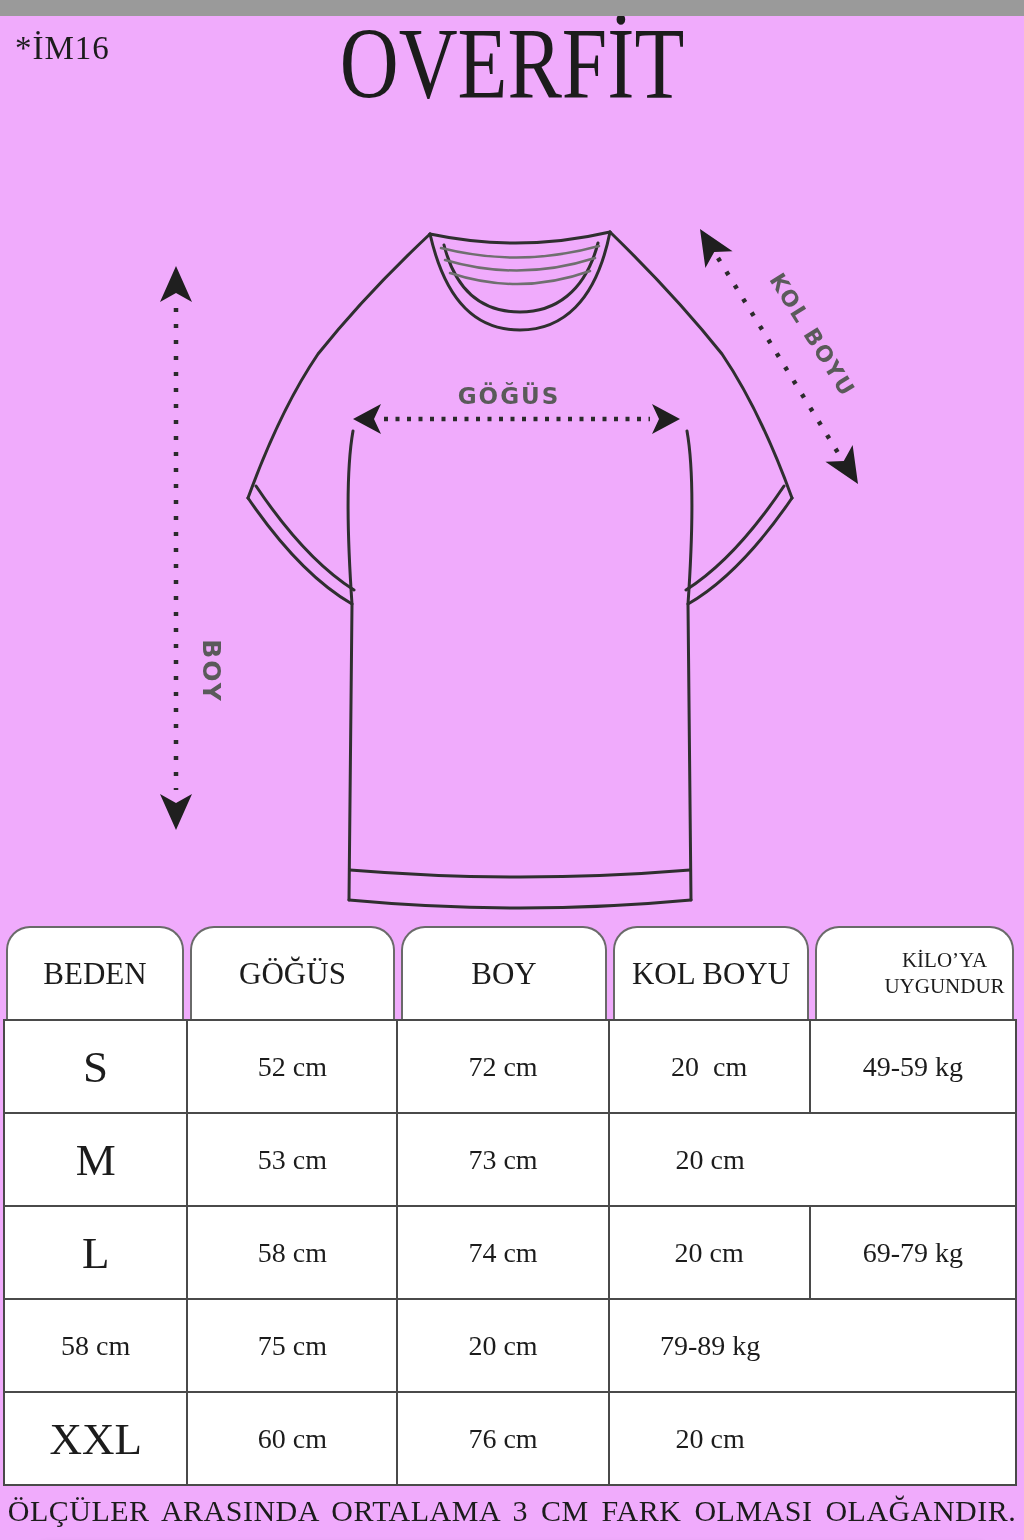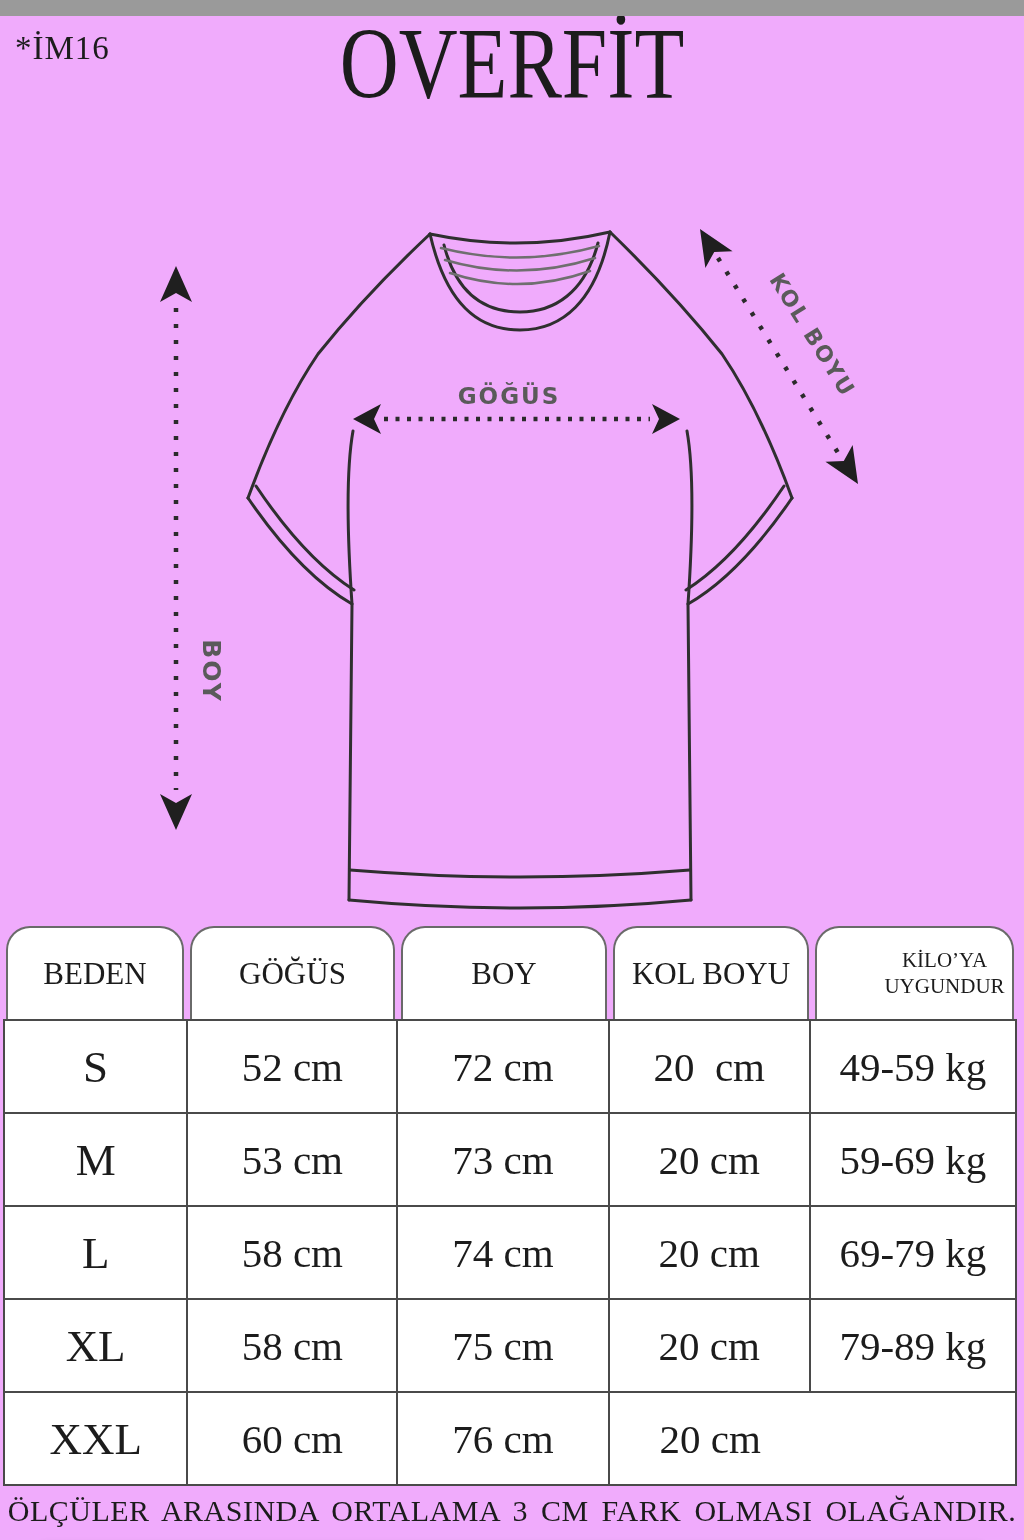--- a/index.html
+++ b/index.html
@@ -31,21 +31,21 @@
   .tab.kilo .hdr { width:135px; }
   .tbody { border:2px solid #4a4a4a; background:#fff; }
   .trow {
     display:grid; grid-template-columns:184fr 211fr 212fr 202fr 205fr;
     height:91px; border-bottom:2px solid #4a4a4a;
   }
   .trow:last-child { border-bottom:none; }
   .cell {
     border-right:2px solid #4a4a4a;
     display:flex; align-items:center; justify-content:center;
-    font-size:41px; white-space:pre;
+    font-size:28px; white-space:pre;
   }
   .cell:last-child { border-right:none; }
   .cell.size-col { font-size:45px; }
   
   .note {
     position:absolute; top:1478px; left:0; width:100%; text-align:center;
     font-size:30px; letter-spacing:0.5px; word-spacing:5px;
   }
   .smudge {
     position:absolute; bottom:1px; left:4%; width:92%; height:9px;
@@ -140,31 +140,29 @@
         <div class="cell">52 cm</div>
         <div class="cell">72 cm</div>
         <div class="cell">20  cm</div>
         <div class="cell">49-59 kg</div>
       </div>
       <div class="trow">
         <div class="cell size-col">M</div>
         <div class="cell">53 cm</div>
         <div class="cell">73 cm</div>
         <div class="cell">20 cm</div>
-        <div class="cell">59-69 kg</div>
       </div>
       <div class="trow">
         <div class="cell size-col">L</div>
         <div class="cell">58 cm</div>
         <div class="cell">74 cm</div>
         <div class="cell">20 cm</div>
         <div class="cell">69-79 kg</div>
       </div>
       <div class="trow">
-        <div class="cell size-col">XL</div>
         <div class="cell">58 cm</div>
         <div class="cell">75 cm</div>
         <div class="cell">20 cm</div>
         <div class="cell">79-89 kg</div>
       </div>
       <div class="trow">
         <div class="cell size-col">XXL</div>
         <div class="cell">60 cm</div>
         <div class="cell">76 cm</div>
         <div class="cell">20 cm</div>

